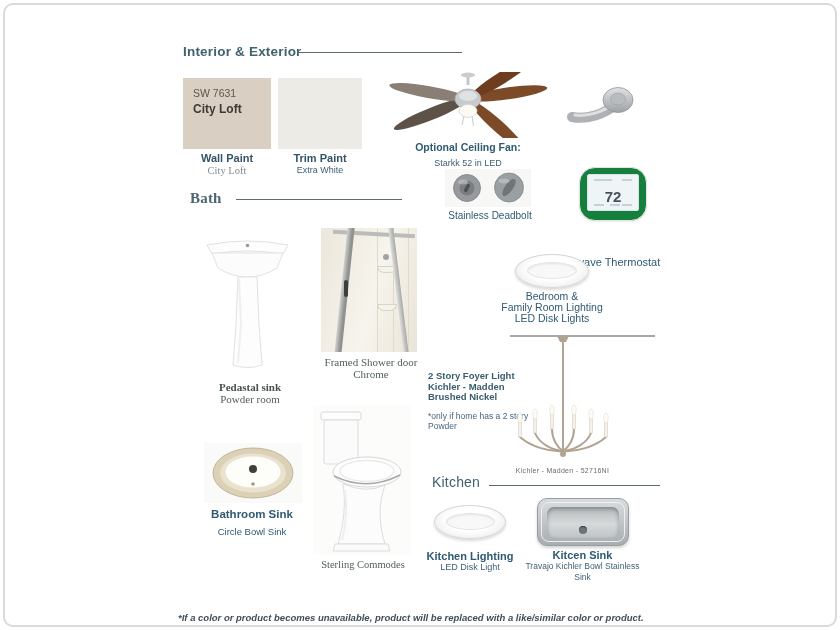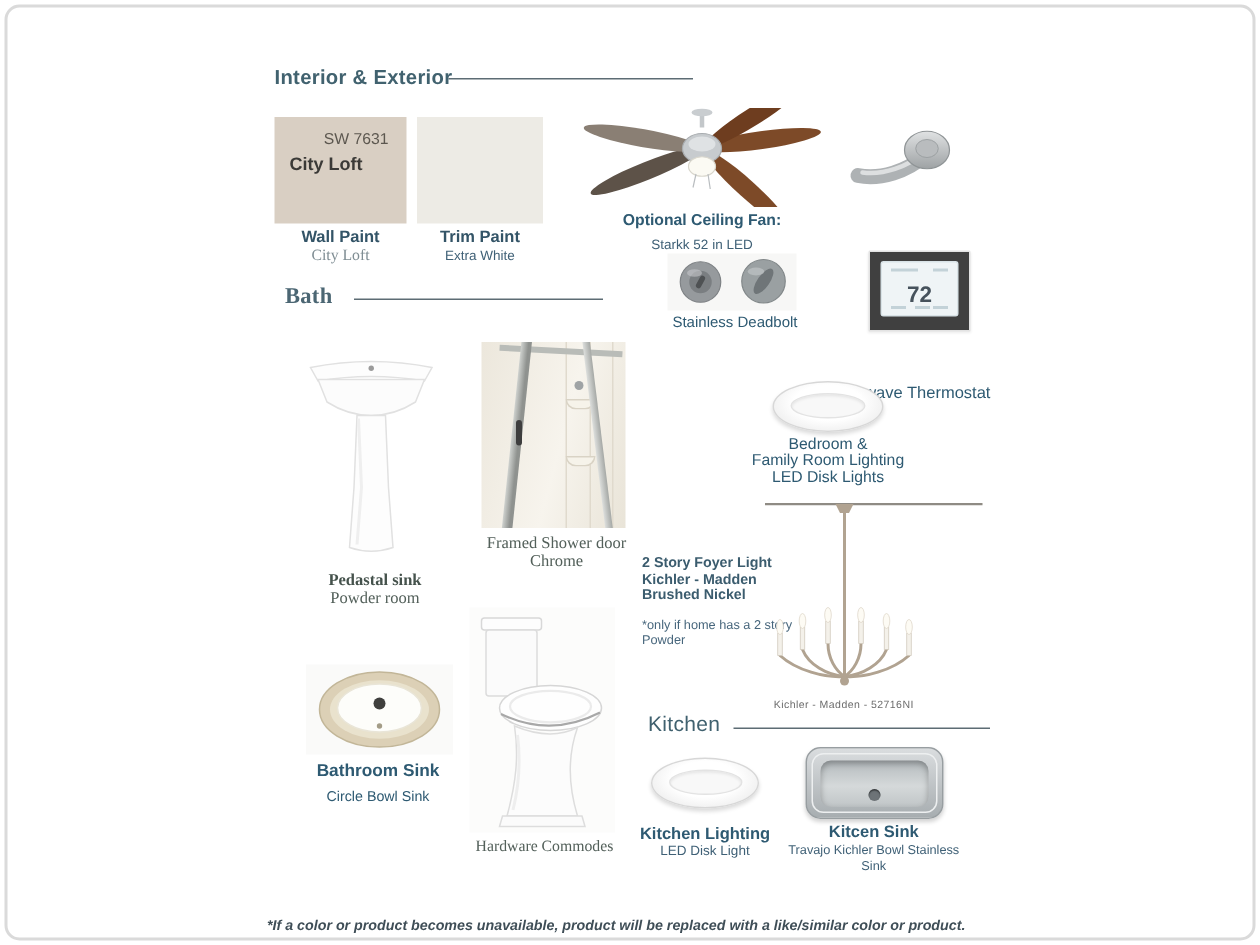--- a/index.html
+++ b/index.html
@@ -24,26 +24,26 @@
   .lbl .b   { font-size:11px; font-weight:700; color:#335467; line-height:13px; }
   .lbl .b2  { font-size:10.5px; font-weight:700; color:#2e5a72; line-height:12px; }
   .lbl .s   { font-size:9px; color:#3f6076; line-height:11px; }
   .lbl .serif  { font-family:"Liberation Serif", serif; font-size:11px; color:#53605a; line-height:12px; }
   .lbl .serifb { font-family:"Liberation Serif", serif; font-size:11px; font-weight:700; color:#45524c; line-height:12px; }
   .lbl .serifg { font-family:"Liberation Serif", serif; font-size:10.5px; color:#7f8d93; line-height:12px; }
   .lbl .teal { font-size:10.5px; font-weight:400; color:#2e5a72; line-height:11px; }
 
   
   .swatch { position:absolute; width:88px; height:71px; }
-  .swatch .code { font-size:10.5px; color:#5c574f; padding:9px 12px 0 10px;text-align:right; }
+  .swatch .code { font-size:10.5px; color:#5c574f; padding:9px 12px 0 10px; }
   .swatch .name { font-size:12px; font-weight:700; color:#3b3a37; padding:3px 0 0 10px; }
 
   
-  .thermo { position:absolute; left:579px; top:167px; width:68px; height:54px; background:#404040;
-            border:1px solid #e3e3e3; border-radius:1px; box-shadow:0 1px 2px rgba(0,0,0,.08); }
+  .thermo { position:absolute; left:579px; top:167px; width:68px; height:54px; background:#15803d;
+            border:1px solid #e3e3e3; border-radius:16px; box-shadow:0 1px 2px rgba(0,0,0,.08); }
   .thermo-screen { position:absolute; left:7px; top:6px; right:7px; bottom:9px; background:#eff4f6;
             border:1px solid #d9e3e7; border-radius:2px; }
   .thermo-temp { position:absolute; width:100%; top:13px; text-align:center; font-size:15px; font-weight:700; color:#46525c; }
   .thermo-bar { position:absolute; height:2px; background:#c3d2d8; }
 
   
   .disk { position:absolute; border-radius:50%;
           background:radial-gradient(ellipse at 50% 42%, #ffffff 0 45%, #f4f4f4 68%, #e7e7e7 100%);
           border:1px solid #d7d7d7; box-shadow:0 2px 3px rgba(0,0,0,.15); }
   .disk .lens { position:absolute; left:15%; top:22%; right:15%; bottom:24%; border-radius:50%;
@@ -269,21 +269,21 @@
     <rect x="6" y="6" width="40" height="8" rx="2" fill="#fdfdfd" stroke="#d8d8d8" stroke-width="1"></rect>
     <rect x="9" y="14" width="34" height="44" rx="2" fill="#fbfbfb" stroke="#dcdcdc" stroke-width="1"></rect>
     <ellipse cx="52" cy="66" rx="34" ry="15" fill="#fefefe" stroke="#d6d6d6" stroke-width="1"></ellipse>
     <ellipse cx="52" cy="65" rx="27" ry="10.5" fill="none" stroke="#ebebeb" stroke-width="1.5"></ellipse>
     <path d="M19,70 Q52,86 85,69" fill="none" stroke="#a8a8a8" stroke-width="1.5"></path>
     <path d="M28,78 C31,98 29,116 23,138 L70,138 C63,115 64,96 70,79 Q52,88 28,78 Z" fill="#fcfcfc" stroke="#dddddd" stroke-width="1"></path>
     <path d="M20,138 L73,138 L75,145 L18,145 Z" fill="#fbfbfb" stroke="#dddddd" stroke-width="1"></path>
     <path d="M30,84 C32,100 31,118 27,134" fill="none" stroke="#eeeeee" stroke-width="2"></path>
   </svg>
   <div class="lbl" style="left:310px; top:559px; width:106px;">
-    <div class="serif" style="font-size:10.5px;">Hardware Commodes</div>
+    <div class="serif" style="font-size:10.5px;">Sterling Commodes</div>
   </div>
 
   <div class="sec-h" style="left:432px; top:474px; font-size:14px; font-weight:400; color:#40616f;">Kitchen</div>
   <div class="rule" style="left:489px; top:485px; width:171px;"></div>
 
   <div class="disk" style="left:434px; top:505px; width:72px; height:34px;">
     <div class="lens"></div>
   </div>
   <div class="lbl" style="left:420px; top:550px; width:100px;">
     <div class="b2" style="font-size:11px;">Kitchen Lighting</div>

